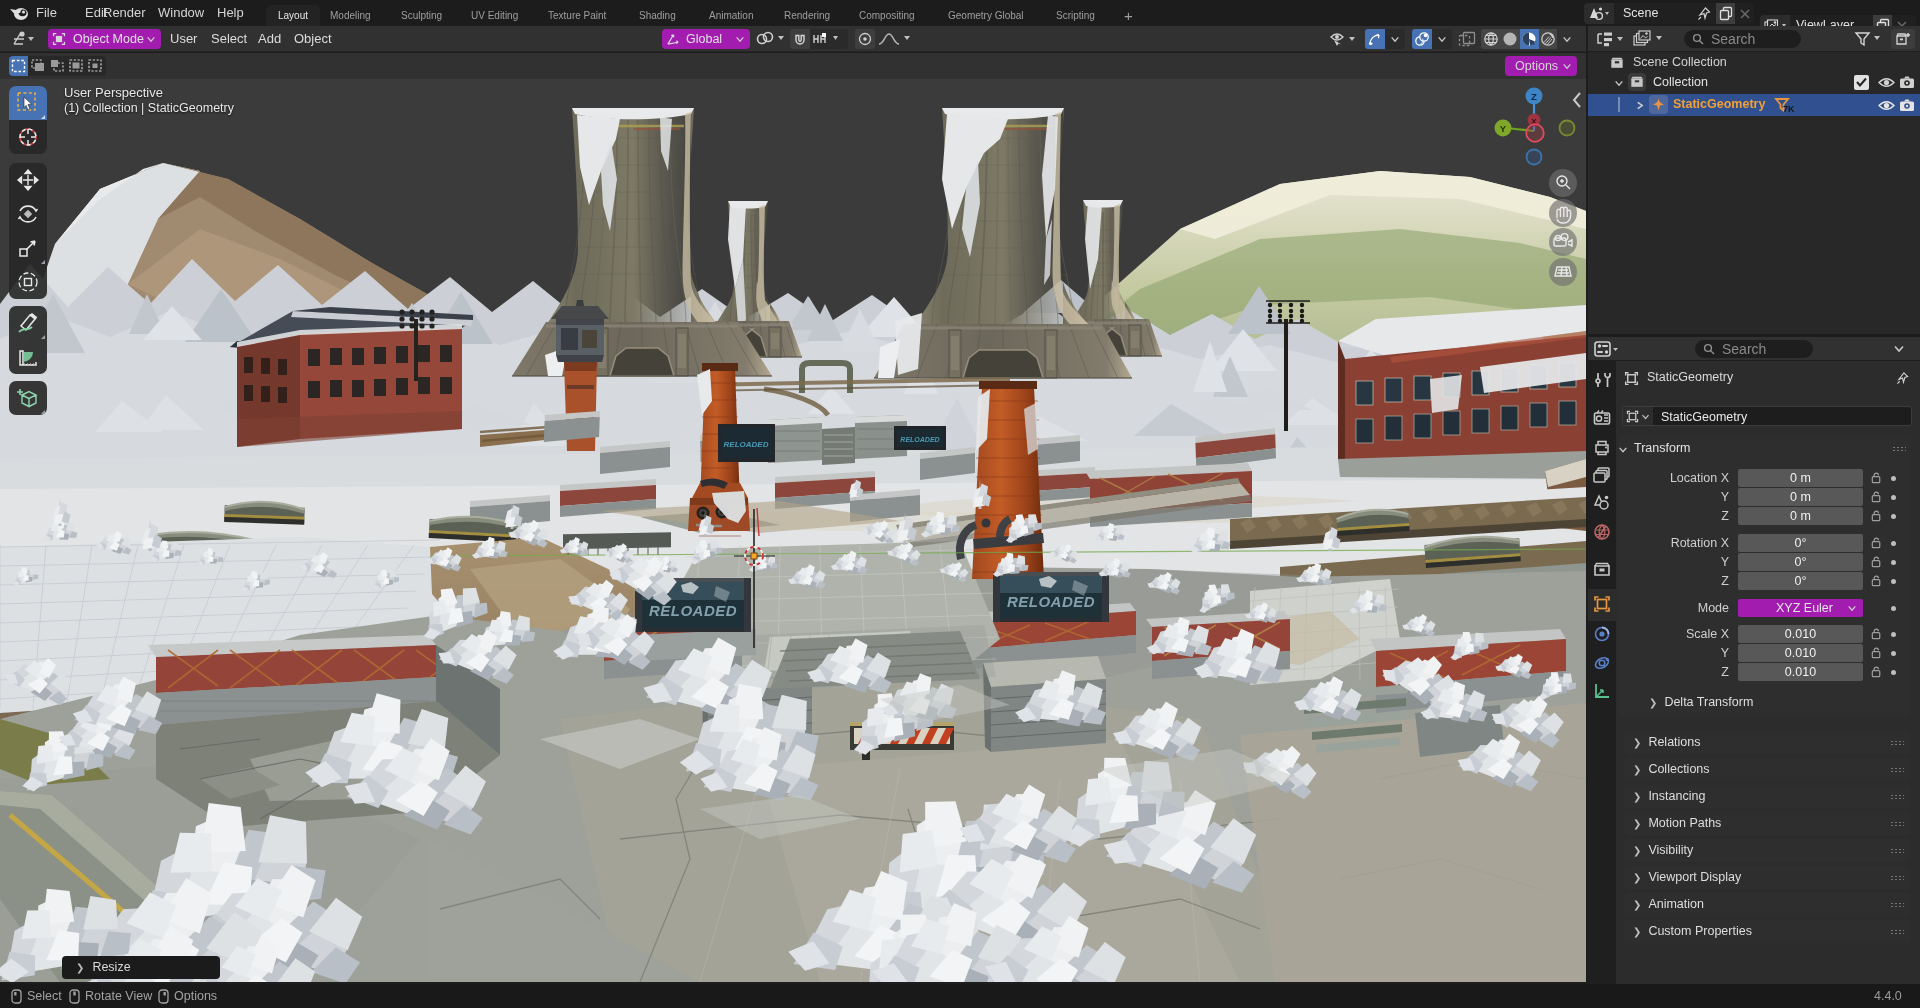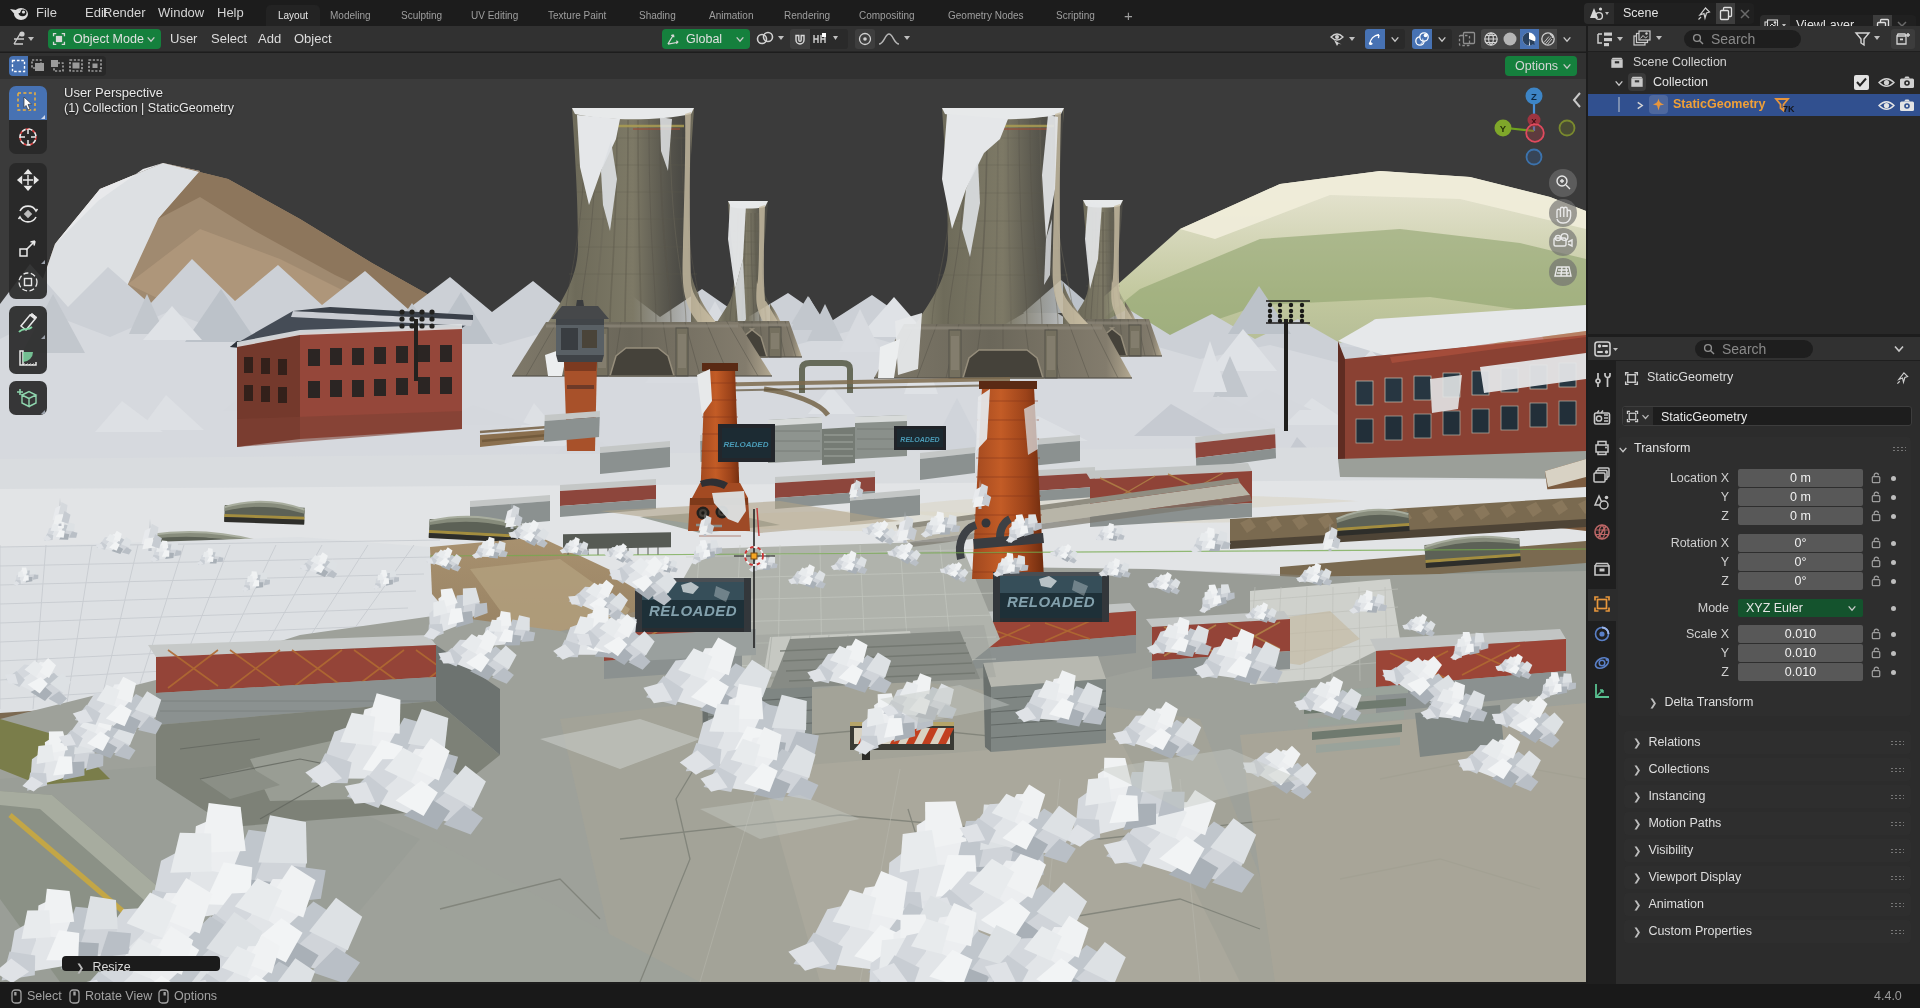--- a/index.html
+++ b/index.html
@@ -4,21 +4,21 @@
 <style>
 *{margin:0;padding:0;box-sizing:border-box}
 html,body{width:1920px;height:1008px;overflow:hidden;background:#1d1d1d;font-family:"Liberation Sans",sans-serif;}
 .abs{position:absolute}
 #topbar{position:absolute;left:0;top:0;width:1920px;height:26px;background:#1c1c1c;}
 .menu{position:absolute;top:0;height:26px;line-height:26px;color:#d4d4d4;font-size:13px;}
 .tab{position:absolute;top:5px;height:21px;line-height:21px;font-size:10px;color:#9f9f9f;border-radius:5px 5px 0 0;padding:0 12px;}
 .tab.active{background:#232323;color:#e6e6e6;}
 #row2{position:absolute;left:0;top:26px;width:1586px;height:26px;background:#313131;border-bottom:1px solid #262626;}
 #row3{position:absolute;left:0;top:53px;width:1586px;height:26px;background:#313131;}
-.hbtn{position:absolute;background:#15803d;border-radius:4px;color:#e0e0e0;font-size:12.5px;}
+.hbtn{position:absolute;background:#a21caf;border-radius:4px;color:#e0e0e0;font-size:12.5px;}
 .hmenu{position:absolute;color:#dcdcdc;font-size:13px;line-height:26px;top:0;}
 #statusbar{position:absolute;left:0;top:984px;width:1920px;height:24px;background:#191919;color:#a2a2a2;font-size:12.5px;line-height:24px;}
 #outliner{position:absolute;left:1588px;top:26px;width:332px;height:308px;background:#282828;}
 #outlhead{position:absolute;left:0;top:0;width:332px;height:26px;background:#313131;border-bottom:1px solid #1f1f1f;}
 #props{position:absolute;left:1588px;top:337px;width:332px;height:647px;background:#2c2c2c;}
 #propshead{position:absolute;left:0;top:0;width:332px;height:24px;background:#313131;border-bottom:1px solid #1f1f1f;}
 #proptabs{position:absolute;left:0;top:24px;width:28px;height:623px;background:#1f1f1f;}
 .srch{background:#1e1e1e;border-radius:10px;color:#8a8a8a;font-size:14px;}
 .collpanel{position:absolute;left:36px;width:287px;height:23px;background:#2e2e2e;border-radius:4px;color:#dedede;font-size:12.5px;line-height:23px;margin-top:12px;}
 .collpanel .arr{color:#bdbdbd;font-size:10px;margin:0 7px 0 9px;}
@@ -962,21 +962,21 @@
   <div class="menu" style="left:217px">Help</div>
   <div class="tab active" style="left:266px">Layout</div>
   <div class="tab" style="left:318px">Modeling</div>
   <div class="tab" style="left:389px">Sculpting</div>
   <div class="tab" style="left:459px">UV Editing</div>
   <div class="tab" style="left:536px">Texture Paint</div>
   <div class="tab" style="left:627px">Shading</div>
   <div class="tab" style="left:697px">Animation</div>
   <div class="tab" style="left:772px">Rendering</div>
   <div class="tab" style="left:847px">Compositing</div>
-  <div class="tab" style="left:936px">Geometry Nodes</div>
+  <div class="tab" style="left:936px">Geometry Global</div>
   <div class="tab" style="left:1044px">Scripting</div>
   <div class="tab" style="left:1112px;font-size:15px;">+</div>
 
   <div class="abs" style="left:1584px;top:3px;width:170px;height:21px;background:#202020;border-radius:4px;">
     <div class="abs" style="left:0;top:0;width:30px;height:21px;background:#2c2c2c;border-radius:4px 0 0 4px;"></div>
     <svg class="abs" style="left:4px;top:3px" width="22" height="15" viewBox="0 0 22 15">
       <path d="M6,2 L10,12 L2,12 Z" fill="#d8d8d8"></path>
         <circle cx="11" cy="10" r="3.4" fill="none" stroke="#d8d8d8" stroke-width="1.4"></circle>
         <circle cx="12.5" cy="3" r="1.6" fill="#d8d8d8"></circle>
       <path d="M17,6 l4,0 -2,3 z" fill="#bfbfbf"></path>
@@ -1255,21 +1255,21 @@
       <circle cx="78" cy="158" r="2.6"></circle>
       <circle cx="84.5" cy="157" r="3.4"></circle>
       <path d="M88,162 l4,-2 v6 l-4,-2"></path>
     <path d="M75,196 l2,-9 h12 l2,9 Z M77,193 h12 M78,190 h10 M82,187 l-1,9 M86,187 l1,9"></path>
   </g>
 </svg>
 <svg class="abs" style="left:1570px;top:90px" width="14" height="20" viewBox="0 0 14 20">
     <path d="M10,3 L4,10 L10,17" stroke="#c9c9c9" stroke-width="2" fill="none"></path>
   </svg>
 
-<div class="abs" style="left:62px;top:956px;width:158px;height:15px;background:#1b1b1b;border-radius:4px;color:#d8d8d8;font-size:12.5px;line-height:23px;">
+<div class="abs" style="left:62px;top:956px;width:158px;height:23px;background:#1b1b1b;border-radius:4px;color:#d8d8d8;font-size:12.5px;line-height:23px;">
   <span style="margin-left:14px;font-size:10px;color:#bbb">❯</span><span style="margin-left:8px">Resize</span>
 </div>
 
 <div id="outliner">
   <div id="outlhead">
     <svg class="abs" style="left:8px;top:5px" width="30" height="16" viewBox="0 0 30 16">
       <path d="M2,3 h4 M2,3 v9 h4" stroke="#ccc" stroke-width="1.5" fill="none"></path>
         <rect x="8" y="1.5" width="8" height="3.2" fill="#ccc"></rect>
         <rect x="8" y="7" width="8" height="3.2" fill="#ccc"></rect>
         <rect x="8" y="12" width="5" height="3.2" fill="#ccc"></rect>
@@ -1525,21 +1525,21 @@
       <div class="fval">0°</div>
       <svg class="lock" viewBox="0 0 14 14">
         <rect x="2.5" y="6" width="8" height="6.5" rx="1" fill="none" stroke="#c4c4c4" stroke-width="1.3"></rect>
         <path d="M4.5,6 V4.5 a2.3,2.3 0 0,1 4.6,0" fill="none" stroke="#c4c4c4" stroke-width="1.3"></path>
       </svg>
       <div class="adot"></div>
     </div>
 
   <div class="fieldrow" style="left:19px;top:262px;width:305px">
       <span class="flabel">Mode</span>
-    <div class="fval" style="background:#14532d;color:#e5e5e5;text-align:left;">
+    <div class="fval" style="background:#a21caf;color:#e5e5e5;text-align:center;">
       <span style="margin-left:8px">XYZ Euler</span>
       <svg class="abs" style="right:6px;top:6px" width="10" height="7" viewBox="0 0 12 8">
           <path d="M2,1.5 L6,6 L10,1.5" stroke="#c9c9c9" stroke-width="1.6" fill="none"></path>
         </svg>
     </div>
       <div class="adot"></div>
     </div>
 
   <div class="fieldrow" style="left:19px;top:288px;width:305px">
       <span class="flabel">Scale X</span>

